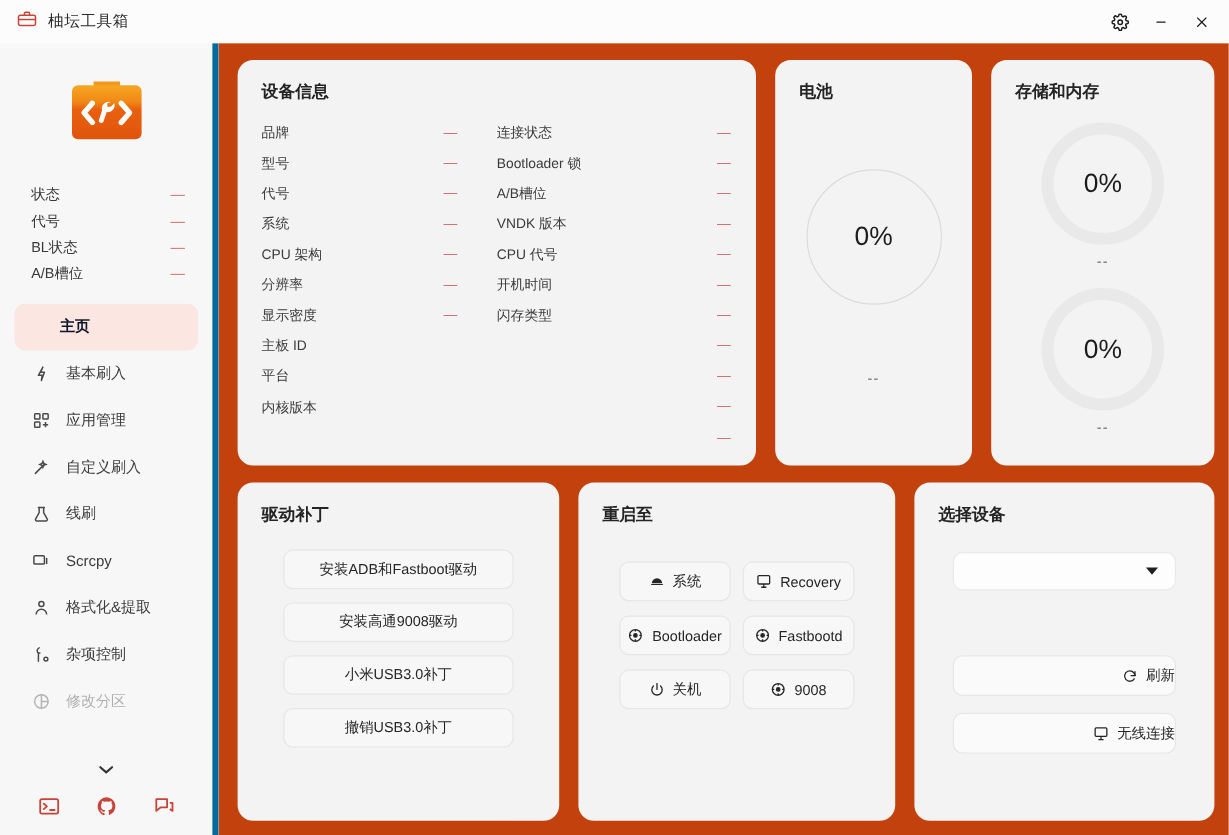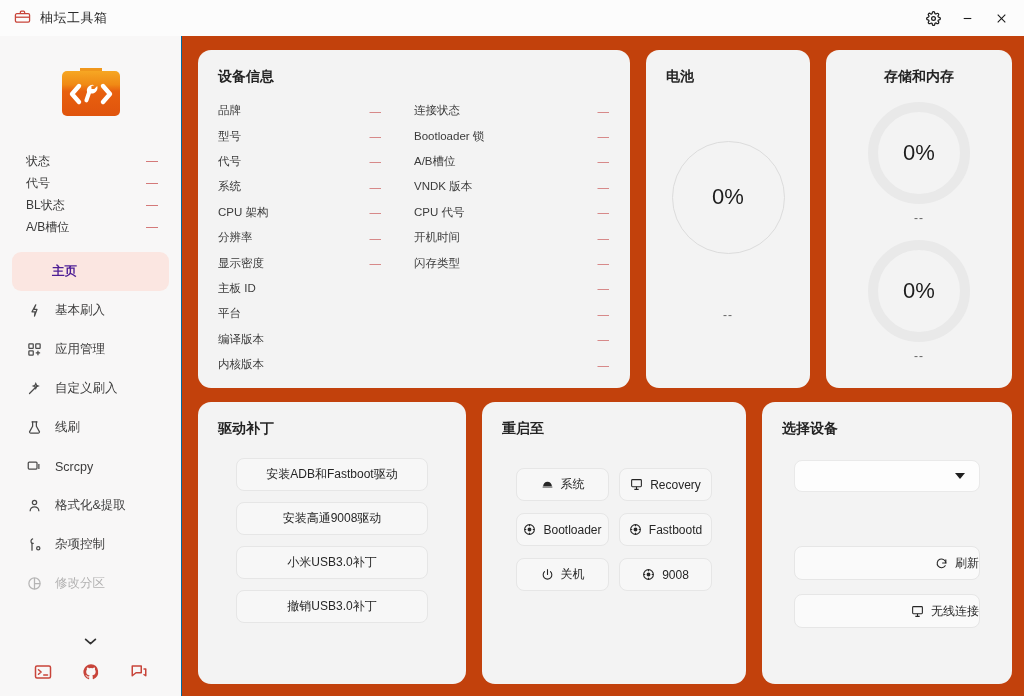--- a/index.html
+++ b/index.html
@@ -35,21 +35,21 @@
   }
   .win-btn svg { display: block; }
 
   
   .body { flex: 1; display: flex; min-height: 0; }
 
   
   .sidebar {
     width: 182px; flex: 0 0 182px;
     background: #f8f7f7;
-    border-right: 1px solid #0369a1;
+    border-right: 5px solid #0369a1;
     display: flex; flex-direction: column;
     position: relative;
     overflow: hidden;
   }
   .logo-wrap { padding: 22px 0 14px; display: flex; justify-content: center; }
   .logo { width: 70px; height: 64px; }
 
   .status-list { padding: 10px 22px 0 26px; }
   .status-row {
     display: flex; justify-content: space-between; align-items: center;
@@ -60,21 +60,21 @@
   .nav { margin-top: 14px; padding: 0 12px; flex: 1; overflow: hidden; position: relative; }
   .nav-item {
     display: flex; align-items: center; gap: 13px;
     height: 39px; border-radius: 9px;
     padding: 0 14px;
     font-size: 12.5px; color: #3c3c3c;
     cursor: default;
   }
   .nav-item.active {
     background: #fbe6e1;
-    color: #4c1d95;
+    color: #0f172a;
     font-weight: bold;
     justify-content: center;
   }
   .nav-item.active .nav-label { padding-right: 52px; }
   .nav-item.faded { opacity: .38; }
   .nav-icon { width: 16px; height: 16px; display: flex; align-items: center; justify-content: center; color: #4a4a4a; }
   .nav-icon svg { display:block; }
   .nav-chevron {
     position: absolute; left: 0; right: 0; bottom: 2px;
     display: flex; justify-content: center; color: #333;
@@ -126,21 +126,21 @@
   .ring-thin {
     width: 113px; height: 113px; border-radius: 50%;
     border: 1px solid #dcdcdc;
     display: flex; align-items: center; justify-content: center;
   }
   .ring-pct { font-size: 22px; color: #1d1d1d; }
   .sub-dash { font-size: 12px; color: #666; letter-spacing: 1px; }
   .battery-dash { margin-top: 54px; }
 
   
-  .card-storage { flex: 1; display: flex; flex-direction: column; align-items: center; }
+  .card-storage { flex: 1; display: flex; flex-direction: column; }
   .storage-inner { flex: 1; display: flex; flex-direction: column; align-items: center; justify-content: space-around; padding-top: 2px; }
   .gauge-unit { display: flex; flex-direction: column; align-items: center; gap: 7px; }
   .ring-thick {
     width: 102px; height: 102px; border-radius: 50%;
     border: 10px solid #e9e9e9;
     display: flex; align-items: center; justify-content: center;
   }
 
   
   .card-driver { flex: 0 0 268px; display: flex; flex-direction: column; }
@@ -418,24 +418,20 @@
               </div>
               <div class="info-row">
                 <span class="k">主板 ID</span>
                 <span class="v"></span>
               </div>
               <div class="info-row">
                 <span class="k">平台</span>
                 <span class="v"></span>
               </div>
               <div class="info-row">
-                <span class="k">编译版本</span>
-                <span class="v"></span>
-              </div>
-              <div class="info-row">
                 <span class="k">内核版本</span>
                 <span class="v"></span>
               </div>
             </div>
 
             <div class="info-col right">
               <div class="info-row">
                 <span class="k">连接状态</span>
                 <span class="v">—</span>
               </div>

